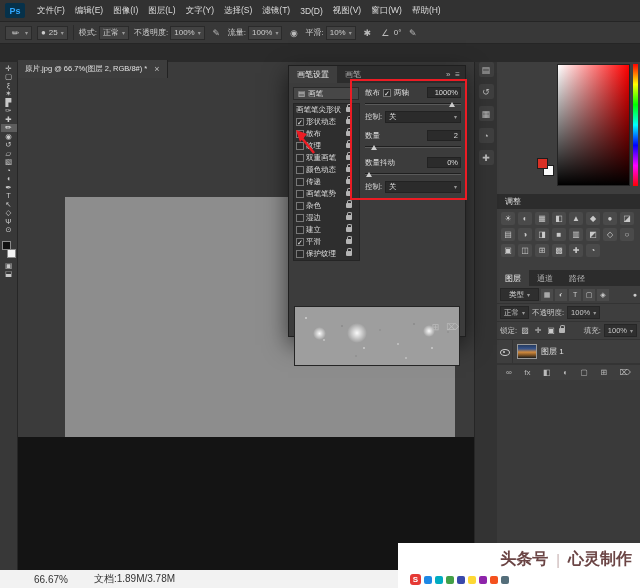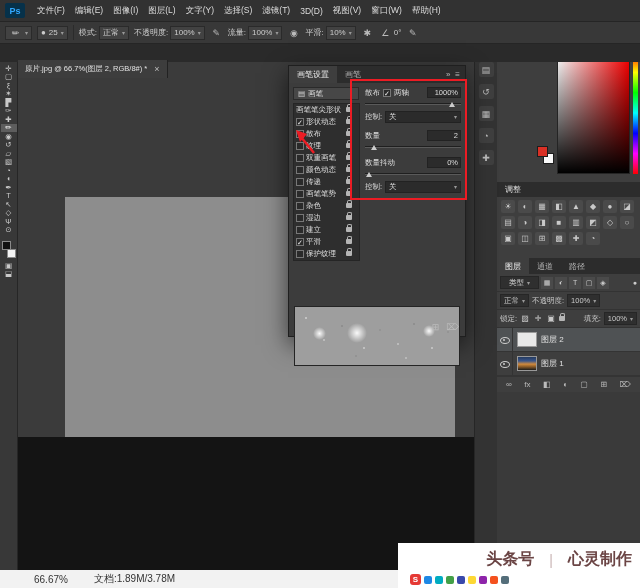--- a/index.html
+++ b/index.html
@@ -49,21 +49,21 @@
   .canvas-black{position:absolute;left:0;top:375px;width:456px;height:133px;background:#141414}
 
   
   .dock{position:absolute;left:474px;top:44px;width:23px;height:526px;background:#333333;
         border-left:1px solid #262626;display:flex;flex-direction:column;align-items:center;
         gap:7px;padding-top:18px;z-index:3}
   .dock-icon{width:15px;height:15px;background:#3f3f3f;border-radius:2px;color:#bbb;font-size:9px;
              display:flex;align-items:center;justify-content:center}
 
   
-  .rightcol{position:absolute;left:497px;top:32px;width:143px;height:526px;background:#0f766e;
+  .rightcol{position:absolute;left:497px;top:44px;width:143px;height:526px;background:#0f766e;
             z-index:3;display:flex;flex-direction:column}
   .panel-tabs{height:16px;background:#2c2c2c;display:flex;align-items:stretch;flex:none}
   .panel-tab{padding:0 8px;font-size:8px;color:#b5b5b5;display:flex;align-items:center}
   .panel-tab.active{background:#3e3e3e;color:#efefef}
 
   .color-panel{height:150px;flex:none;display:flex;flex-direction:column}
   .color-body{position:relative;flex:1;background:#3e3e3e}
   .color-grad{position:absolute;left:60px;top:4px;width:73px;height:122px;border:1px solid #242424;
               background:linear-gradient(to top,#000,rgba(0,0,0,0)),linear-gradient(to right,#fff,#f00)}
   .hue-strip{position:absolute;left:136px;top:4px;width:5px;height:122px;
@@ -154,21 +154,21 @@
   .anno-rect{position:absolute;left:350px;top:79px;width:117px;height:121px;border:2px solid #ec1c24;z-index:8}
   .anno-arrow{position:absolute;left:293px;top:128px;z-index:8}
 
   
   .bottombar{position:absolute;left:0;top:570px;width:640px;height:18px;background:#f2f2f2;
              display:flex;align-items:center;font-size:10px;color:#333;z-index:4}
   .status-zoom{margin-left:34px}
   .status-doc{margin-left:26px}
   .watermark{position:absolute;left:398px;top:543px;width:242px;height:45px;background:#ffffff;z-index:6}
   .wm-text{position:absolute;right:8px;top:6px;font-size:16px;font-weight:bold;color:#6b4545;
-           display:flex;gap:15px;align-items:center;white-space:nowrap}
+           display:flex;gap:8px;align-items:center;white-space:nowrap}
   .wm-div{color:#c9b5b5;font-weight:normal;font-size:14px}
   .wm-icons{position:absolute;left:12px;bottom:3px;display:flex;gap:3px;align-items:center}
   .wm-badge{width:11px;height:11px;border-radius:3px;background:#e53935;color:#fff;font-size:8px;
             font-weight:bold;display:flex;align-items:center;justify-content:center}
   .wm-ic{width:8px;height:8px;border-radius:2px}
 </style>
 </head>
 <body>
 
 <div id="root">
@@ -370,27 +370,20 @@
         <span class="lock-glyph">✛</span>
         <span class="lock-glyph">▣</span>
         <span class="lockic"></span>
         <span style="margin-left:auto">填充:</span>
         <div class="mini-field">
           <span>100%</span>
           <span class="caret">▾</span>
         </div>
       </div>
 
-      <div class="layer-row selected">
-        <div class="eyebox">
-            <span class="eye"></span>
-          </div>
-        <div class="thumb"></div>
-        <span class="layer-name">图层 2</span>
-      </div>
       <div class="layer-row">
         <div class="eyebox">
             <span class="eye"></span>
           </div>
         <div class="thumb photo"></div>
         <span class="layer-name">图层 1</span>
       </div>
 
       <div class="layers-footer">
         <span>∞</span>

